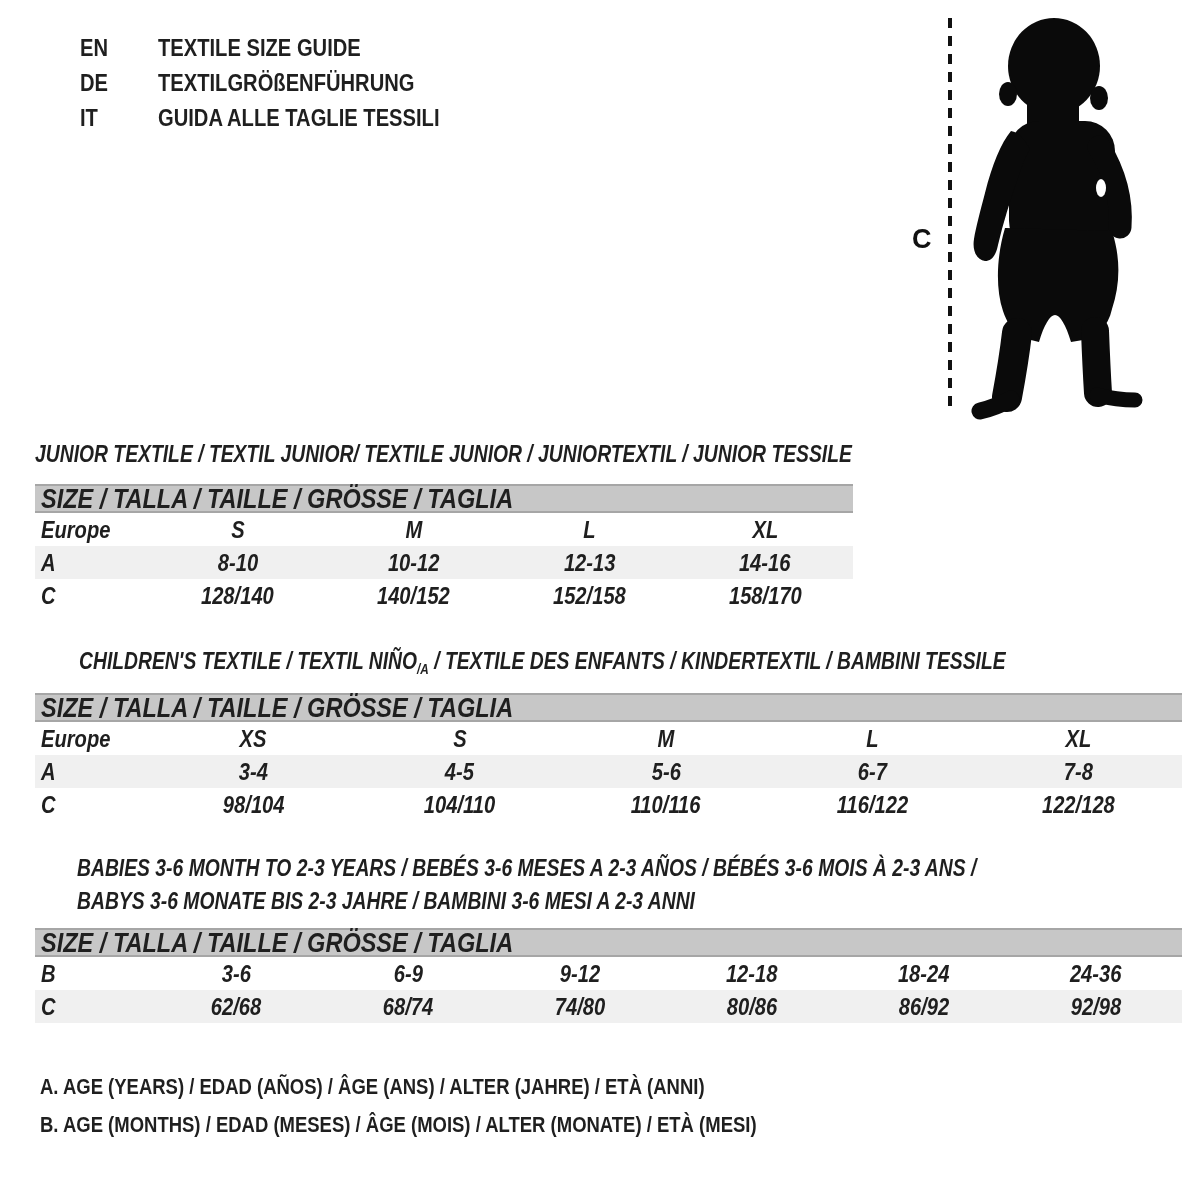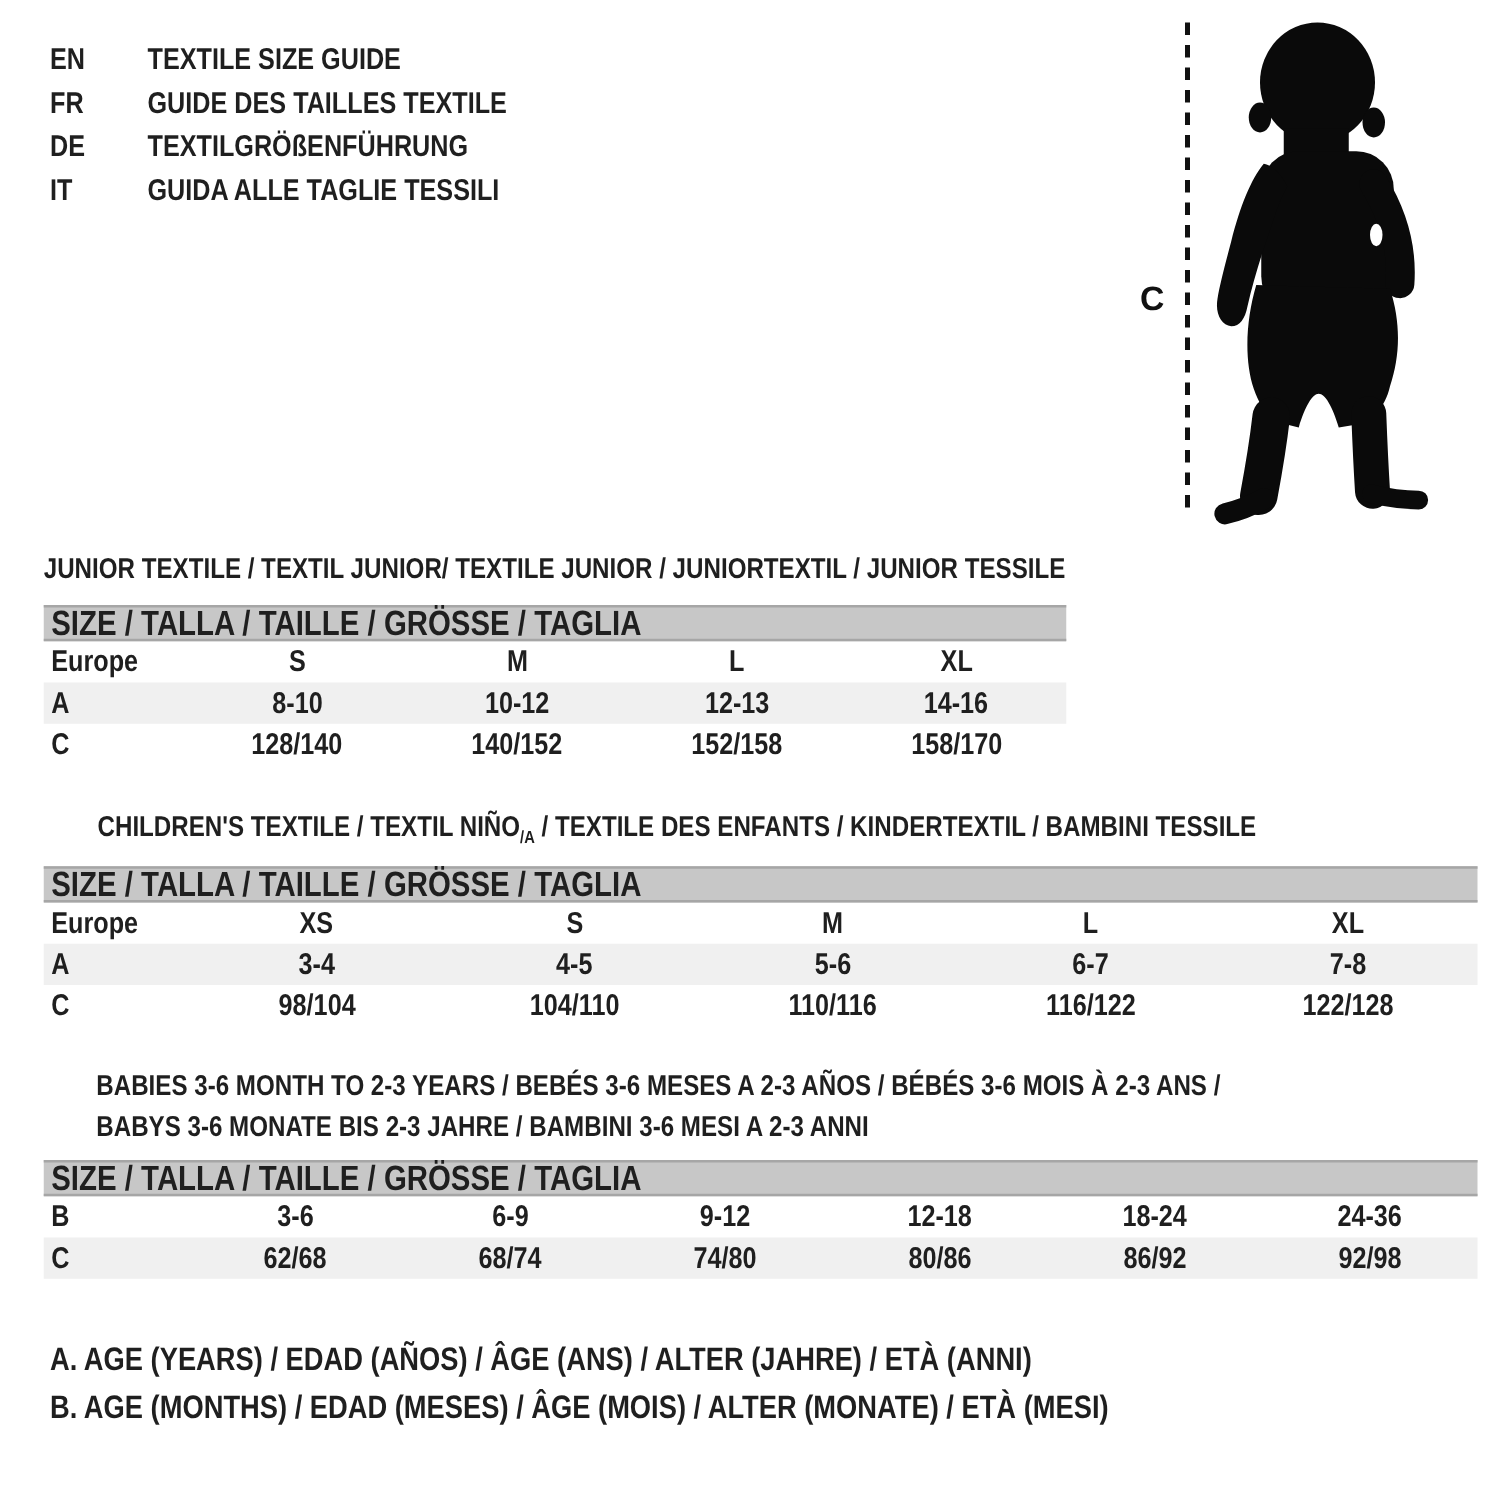--- a/index.html
+++ b/index.html
@@ -8,25 +8,25 @@
     font-family:"Liberation Sans",sans-serif;font-weight:bold;
     color:var(--text,#1f1f1f);
     -webkit-font-smoothing:antialiased;
   }
   
   .cx{display:inline-block;transform:scaleX(0.84);white-space:nowrap;}
   .ox{transform-origin:0 50%;}
   
   .lang-block{position:absolute;left:40px;top:30px;}
   .lang-row{display:flex;height:35px;align-items:center;font-size:24px;}
-  .lang-code{width:78px;flex:none;}
+  .lang-code{width:78px;flex:none;margin-left:40px;}
   
   .figure{position:absolute;left:898px;top:8px;}
   
-  .size-table{position:absolute;}
+  .size-table{position:absolute;font-style:italic;}
   .t1{left:35px;top:438px;width:818px;}
   .t2{left:35px;top:645px;width:1147px;}
   .t3{left:35px;top:852px;width:1147px;}
   .t-title{font-size:23px;line-height:33px;}
   .t1 .t-title{height:46px;}
   .t2 .t-title{height:48px;text-align:right;}
   .t3 .t-title{height:76px;margin-left:42px;}
   .band{
     height:29px;display:flex;align-items:center;padding-left:6px;box-sizing:border-box;
     background:var(--header-band,#c7c7c7);
@@ -34,35 +34,31 @@
     border-bottom:2px solid var(--band-border,#a6a6a6);
     font-size:28px;
   }
   .row{display:flex;height:33px;align-items:center;font-size:24px;}
   .row.shaded{background:var(--row-stripe,#f0f0f0);}
   .lbl{width:115px;flex:none;padding-left:6px;box-sizing:border-box;}
   .val{flex:1;text-align:center;}
   .subA{font-size:14px;vertical-align:-5px;}
   
   .legend{position:absolute;left:40px;top:1068px;}
-  .legend-line{font-size:26px;line-height:38px;}
+  .legend-line{font-size:22px;line-height:38px;}
 </style>
 </head>
 <body style="--header-band: #c7c7c7; --band-border: #a6a6a6; --row-stripe: #f0f0f0; --text: #1f1f1f; --silhouette: #0a0a0a;">
 
 <div class="page">
 
   <div class="lang-block">
     <div class="lang-row">
       <span class="lang-code"><span class="cx ox">EN</span></span>
       <span class="cx ox">TEXTILE SIZE GUIDE</span>
-    </div>
-    <div class="lang-row">
-      <span class="lang-code"><span class="cx ox">FR</span></span>
-      <span class="cx ox">GUIDE DES TAILLES TEXTILE</span>
     </div>
     <div class="lang-row">
       <span class="lang-code"><span class="cx ox">DE</span></span>
       <span class="cx ox">TEXTILGRÖßENFÜHRUNG</span>
     </div>
     <div class="lang-row">
       <span class="lang-code"><span class="cx ox">IT</span></span>
       <span class="cx ox">GUIDA ALLE TAGLIE TESSILI</span>
     </div>
   </div>

